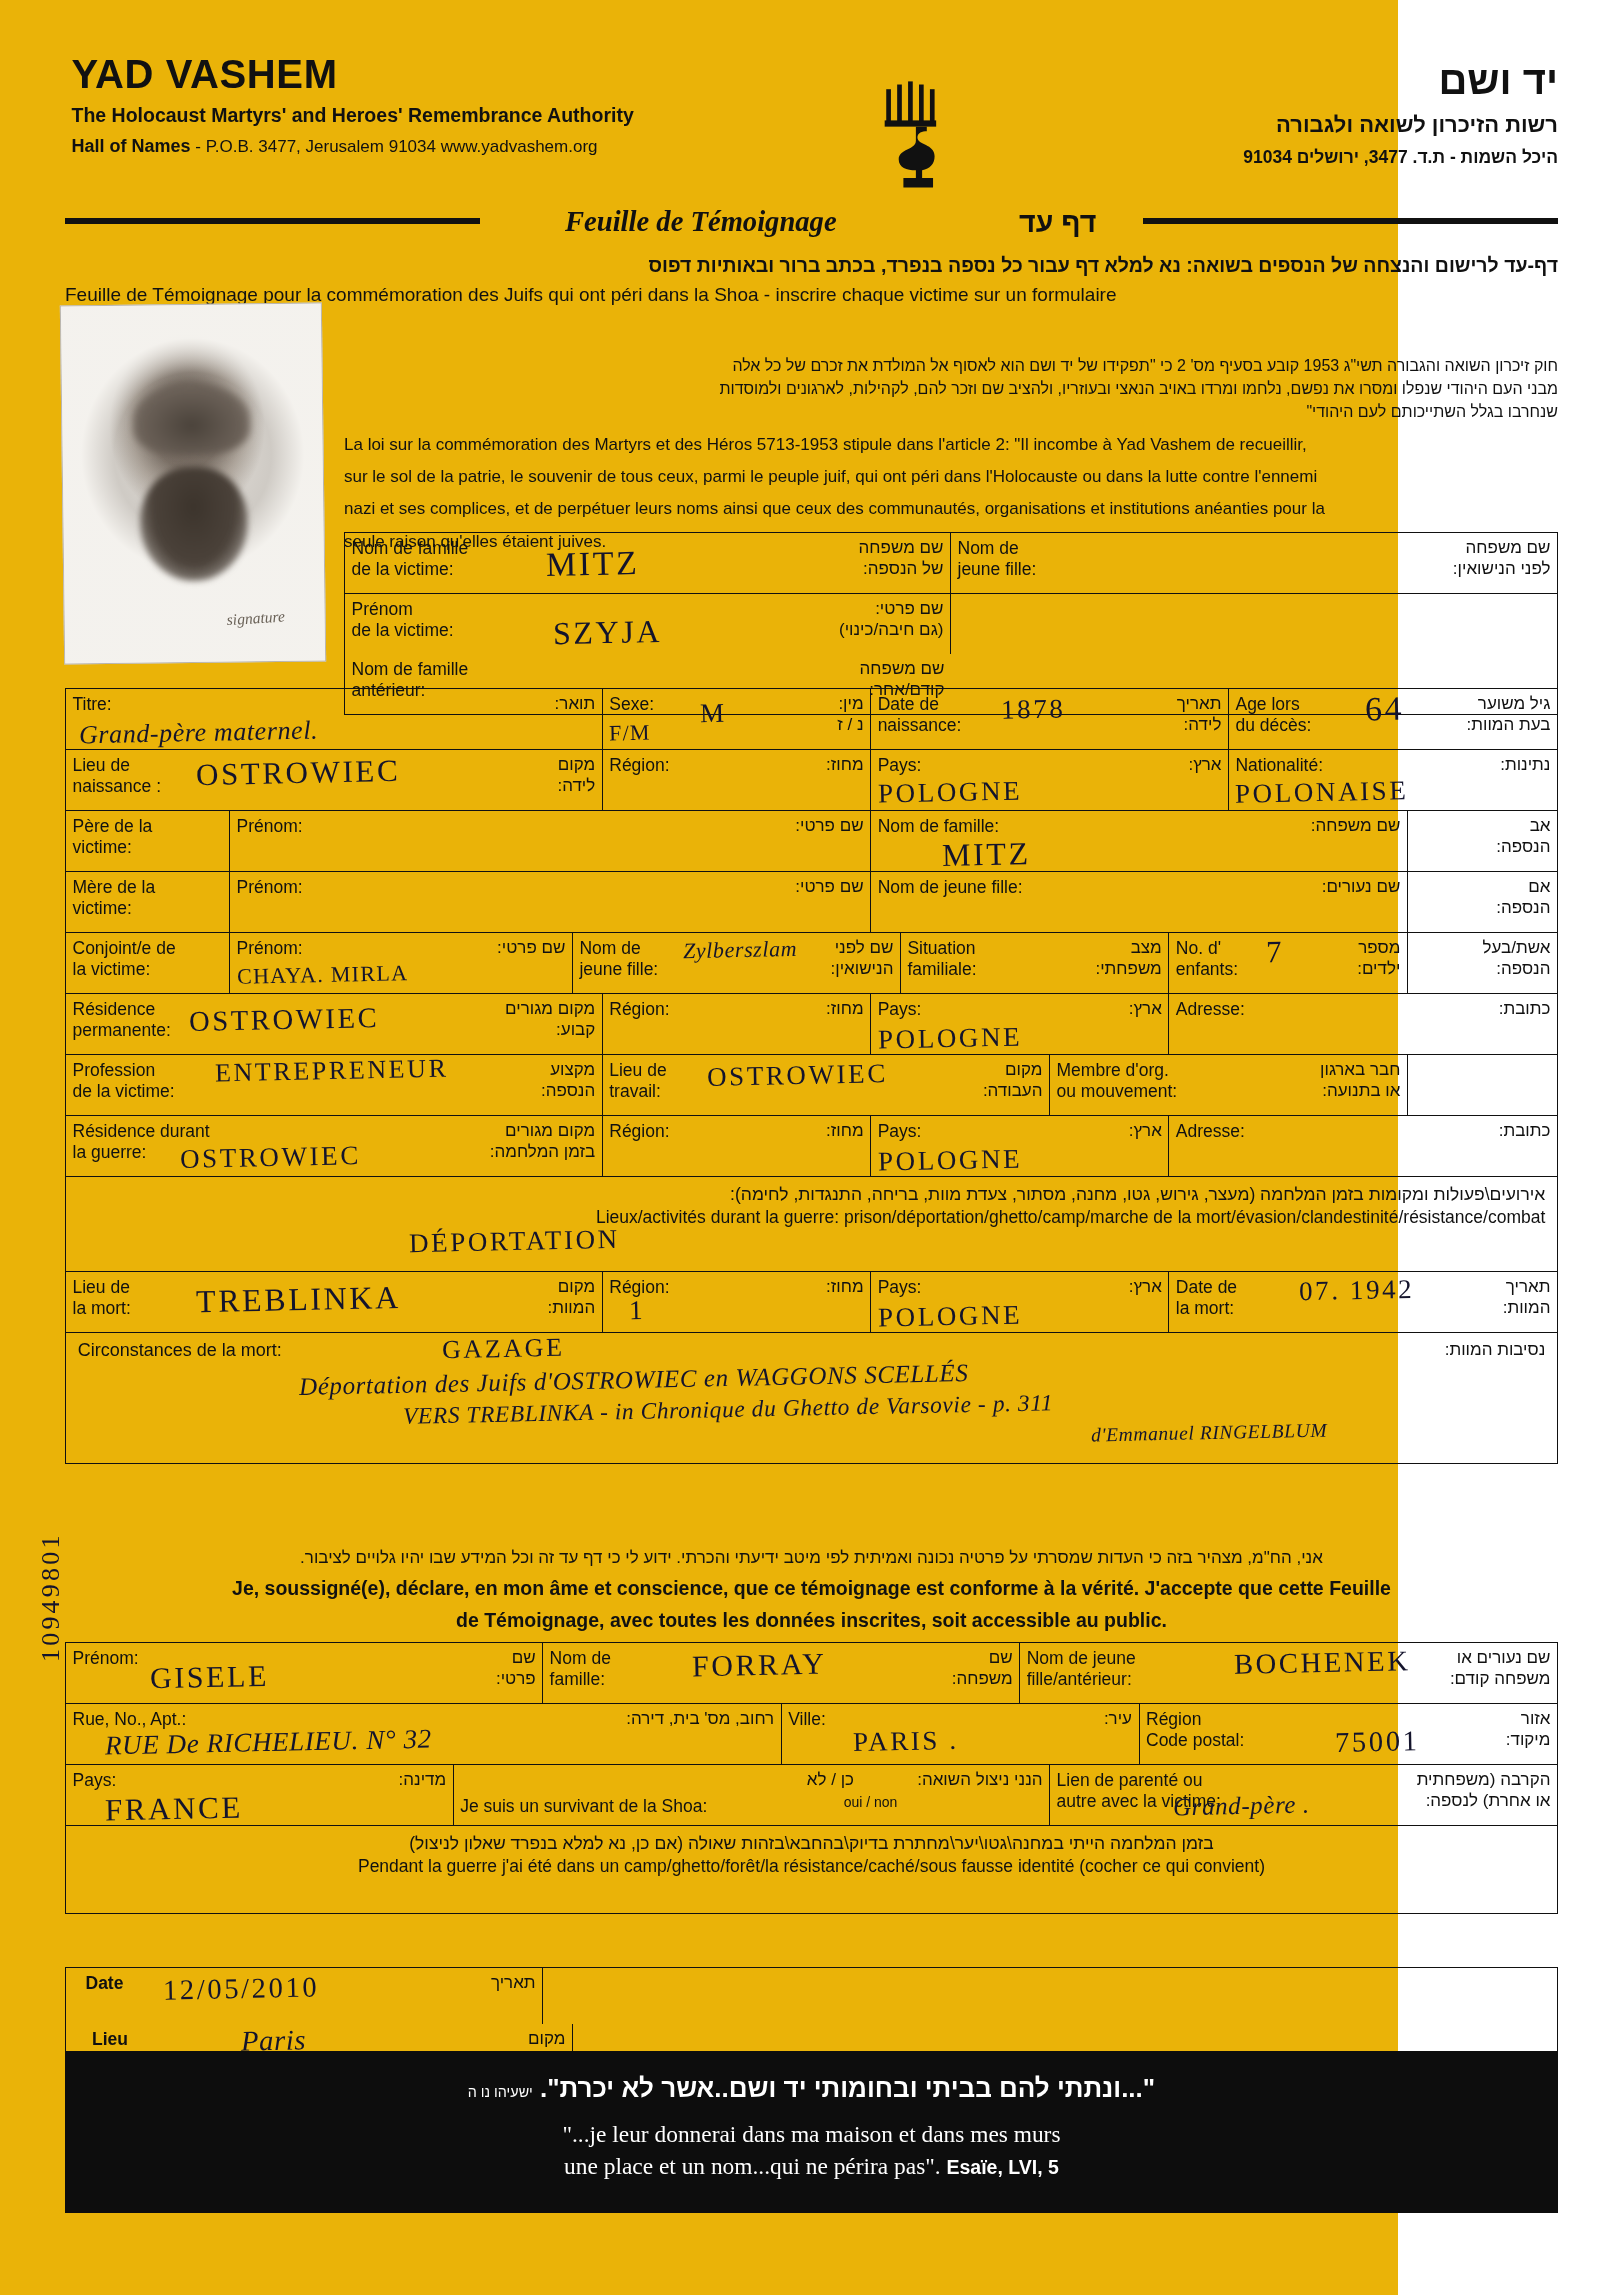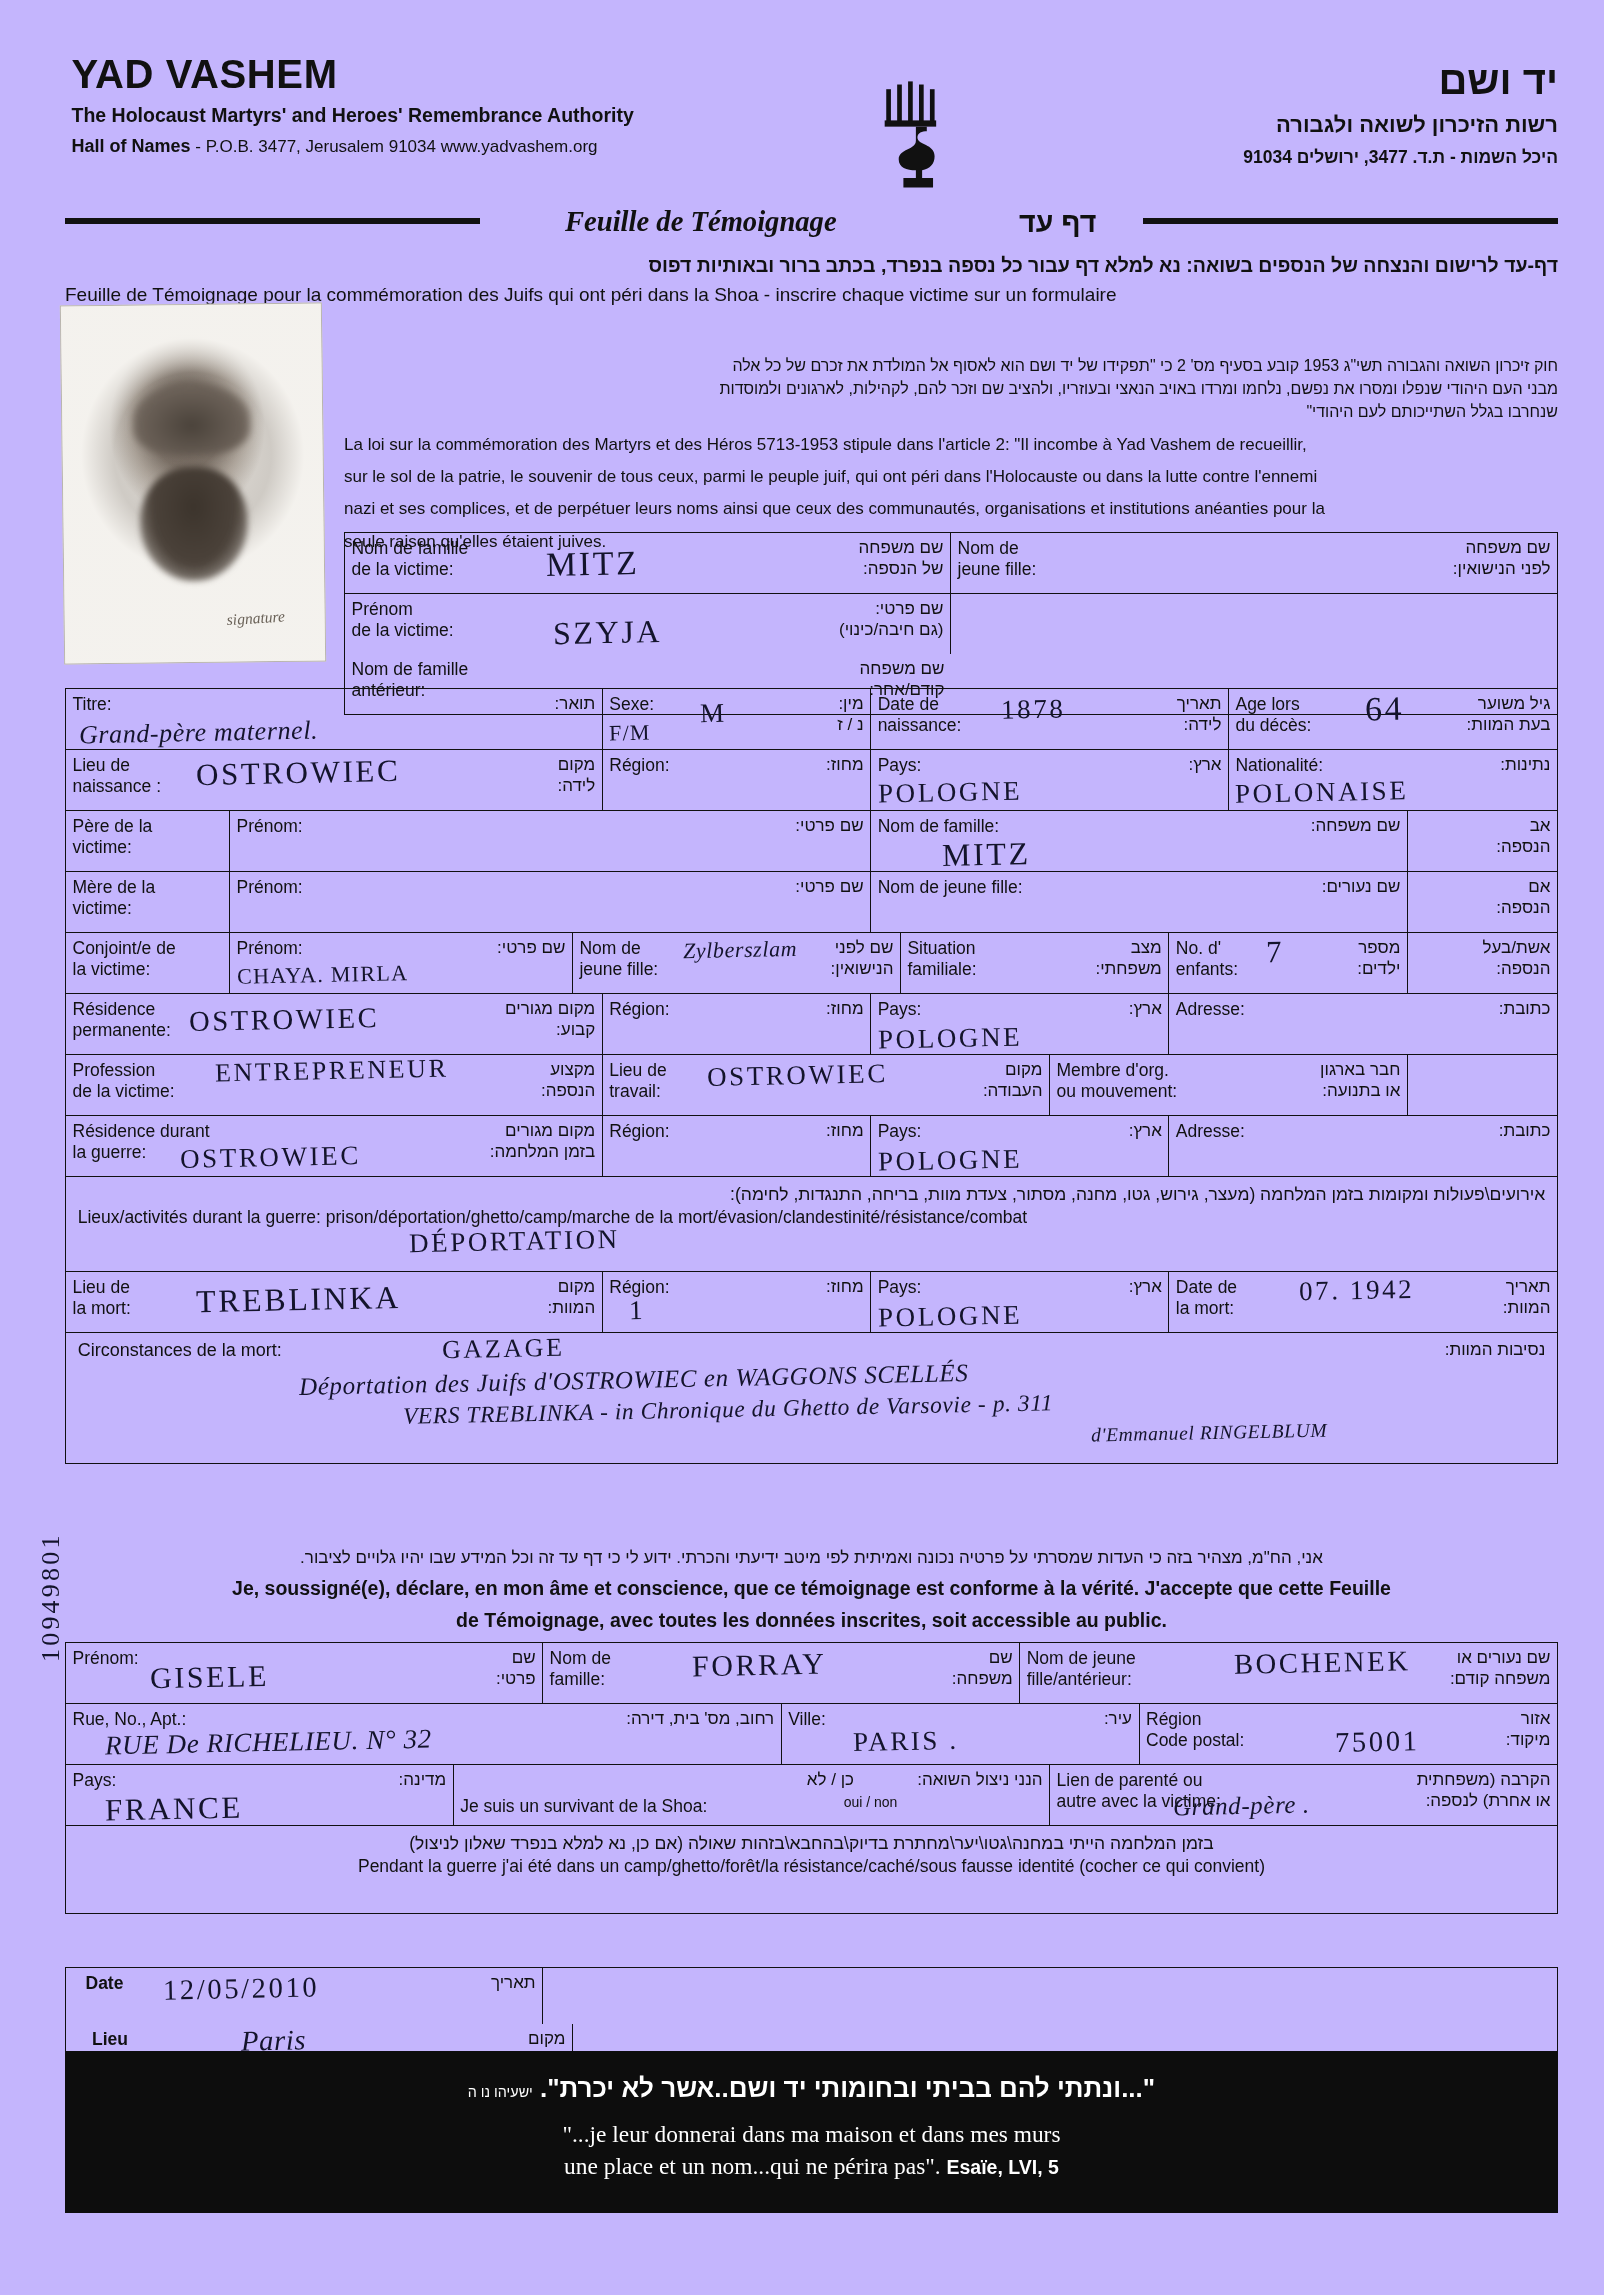--- a/index.html
+++ b/index.html
@@ -11,23 +11,23 @@
     width: 1610px;
     height: 2295px;
     font-family: "Liberation Sans", sans-serif;
     color: #111;
     position: relative;
     overflow: hidden;
   }
   .page {
     position: absolute;
     left: 0; top: 0;
-    width: 1604px;
+    width: 1398px;
     height: 2295px;
-    background: #c4b5fd;
+    background: #eab308;
   }
 
   
   .header {
     position: absolute;
     left: 65px; top: 45px; width: 1493px; height: 162px;
   }
   .brand-left { position: absolute; left: 6.5px; top: 6.5px; width: 682px; }
   .brand-title {
     font-size: 40px; font-weight: bold; letter-spacing: 0.6px;
@@ -165,21 +165,21 @@
     font-style: italic; letter-spacing: 0.6px; font-size: 26px;
   }
 
   
   .band {
     padding: 6.5px 11.7px 9px 11.7px;
     border-bottom: 1.9px solid #111;
     position: relative;
   }
   .band .he { font-size: 17.5px; direction: rtl; text-align: right; }
-  .band .fr { font-size: 17.5px; text-align: left; margin-top: 2.6px; }
+  .band .fr { font-size: 17.5px; text-align: right; margin-top: 2.6px; }
 
   .declare {
     position: absolute; left: 65px; width: 1493px; text-align: center;
   }
   .declare .he { font-size: 17px; direction: rtl; }
   .declare .fr { font-size: 19.5px; font-weight: bold; line-height: 1.35; margin-top: 6.5px; }
 
   
   .footer {
     position: absolute; left: 65px; top: 2051px; width: 1493px; height: 162px;

